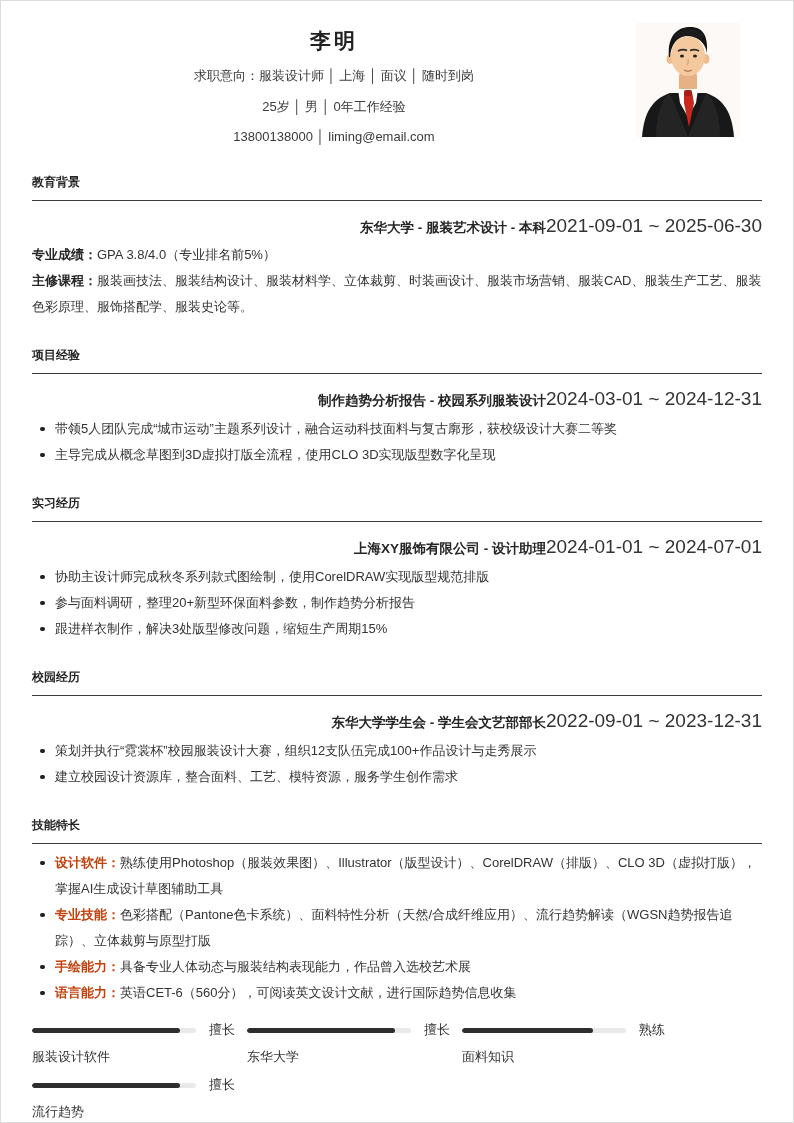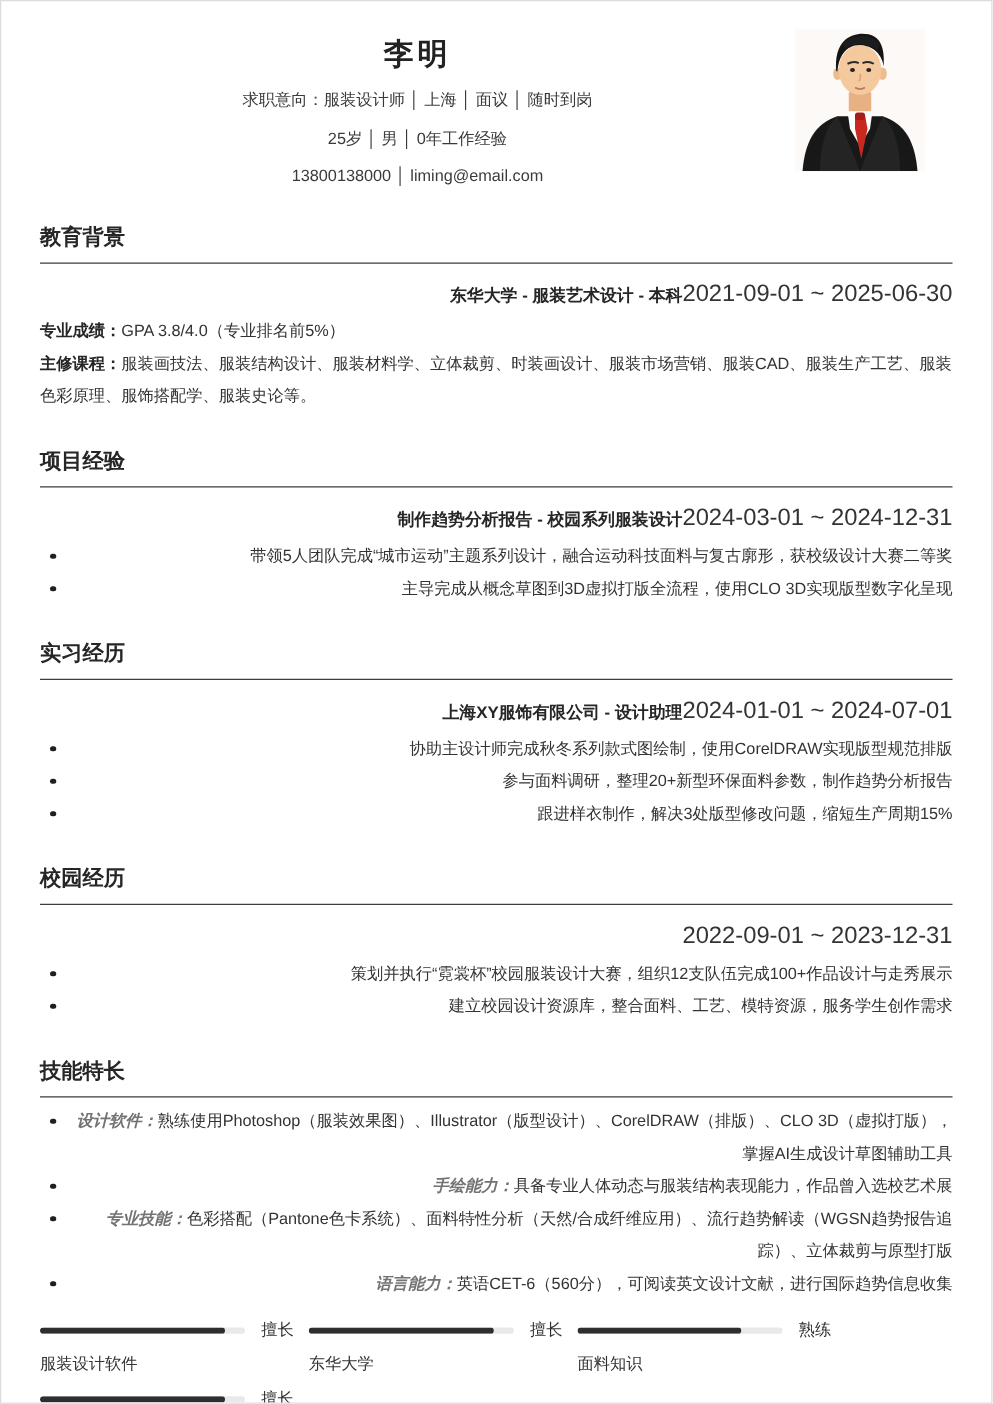--- a/index.html
+++ b/index.html
@@ -9,46 +9,46 @@
     font-family: "Liberation Sans", "DejaVu Sans", sans-serif;
     color: #2f2f2f;
     border: 1px solid #dcdcdc;
     overflow: hidden;
   }
   .page { padding: 16px 31px 0 31px; }
 
   
   .header { display: flex; align-items: flex-start; }
   .header-left { flex: 1; text-align: center; padding-top: 10px; }
-  .name { font-size: 24px; font-weight: bold; color: #222; letter-spacing: 3px; }
+  .name { font-size: 21px; font-weight: bold; color: #222; letter-spacing: 3px; }
   .contact-line { font-size: 13px; color: #3a3a3a; margin-top: 11px; line-height: 1.5; }
   .photo-wrap { width: 104px; height: 114px; margin-top: 6px; margin-right: 22px; background: #fcf9f7; overflow: hidden; }
   .photo-wrap svg { display: block; width: 100%; height: 100%; }
 
   
   .section { margin-top: 27px; }
   .section-title {
-    font-size: 17px; font-weight: bold; color: #262626;
+    font-size: 12px; font-weight: bold; color: #262626;
     padding-bottom: 9px; border-bottom: 1px solid #3c3c3c;
   }
   .entry-header { display: flex; justify-content: flex-end; align-items: baseline; margin-top: 14px; }
   .entry-title { font-size: 13.5px; font-weight: bold; color: #262626; }
   .entry-date { font-size: 19px; color: #333; white-space: nowrap; }
 
   .info-lines { margin-top: 5px; }
   .info-line { font-size: 13px; line-height: 26px; color: #333; }
   .info-line strong { color: #262626; }
 
-  .bullets { margin-top: 6px; text-align: right; }
+  .bullets { margin-top: 6px; }
   .bullet { position: relative; padding-left: 23px; font-size: 13px; line-height: 26px; color: #333; }
   .bullet::before {
     content: ""; position: absolute; left: 8px; top: 11px;
     width: 4.5px; height: 4.5px; border-radius: 50%; background: #1f1f1f;
   }
-  .bullet strong { color: #737373; font-style: italic; }
+  .bullet strong { color: #c2410c; }
 
   
   .bars { display: flex; flex-wrap: wrap; margin-top: 18px; }
   .bar-item { width: 215px; margin-bottom: 13px; }
   .bar-row { display: flex; align-items: center; height: 13px; }
   .bar-track { width: 164px; height: 5px; background: #e9e9e9; border-radius: 3px; overflow: hidden; }
   .bar-fill { height: 100%; background: #2e2e2e; border-radius: 3px; }
   .bar-level { font-size: 13px; color: #2f2f2f; margin-left: 13px; text-align: center; }
   .bar-name { font-size: 13px; color: #333; margin-top: 11px; }
 </style>
@@ -136,41 +136,42 @@
     <div class="bullets">
       <div class="bullet">协助主设计师完成秋冬系列款式图绘制，使用CorelDRAW实现版型规范排版</div>
       <div class="bullet">参与面料调研，整理20+新型环保面料参数，制作趋势分析报告</div>
       <div class="bullet">跟进样衣制作，解决3处版型修改问题，缩短生产周期15%</div>
     </div>
   </div>
 
   <div class="section">
     <div class="section-title">校园经历</div>
     <div class="entry-header">
+      <div class="entry-title">东华大学学生会 - 学生会文艺部部长</div>
       <div class="entry-date">2022-09-01 ~ 2023-12-31</div>
     </div>
     <div class="bullets">
       <div class="bullet">策划并执行“霓裳杯”校园服装设计大赛，组织12支队伍完成100+作品设计与走秀展示</div>
       <div class="bullet">建立校园设计资源库，整合面料、工艺、模特资源，服务学生创作需求</div>
     </div>
   </div>
 
   <div class="section">
     <div class="section-title">技能特长</div>
     <div class="bullets">
       <div class="bullet">
         <strong>设计软件：</strong><span>熟练使用Photoshop（服装效果图）、Illustrator（版型设计）、CorelDRAW（排版）、CLO 3D（虚拟打版），掌握AI生成设计草图辅助工具</span>
       </div>
       <div class="bullet">
+        <strong>专业技能：</strong><span>色彩搭配（Pantone色卡系统）、面料特性分析（天然/合成纤维应用）、流行趋势解读（WGSN趋势报告追踪）、立体裁剪与原型打版</span>
+      </div>
+      <div class="bullet">
         <strong>手绘能力：</strong><span>具备专业人体动态与服装结构表现能力，作品曾入选校艺术展</span>
       </div>
       <div class="bullet">
-        <strong>专业技能：</strong><span>色彩搭配（Pantone色卡系统）、面料特性分析（天然/合成纤维应用）、流行趋势解读（WGSN趋势报告追踪）、立体裁剪与原型打版</span>
-      </div>
-      <div class="bullet">
         <strong>语言能力：</strong><span>英语CET-6（560分），可阅读英文设计文献，进行国际趋势信息收集</span>
       </div>
     </div>
 
     <div class="bars">
       <div class="bar-item">
         <div class="bar-row">
           <div class="bar-track">
               <div class="bar-fill" style="width: 90%;"></div>
             </div>

